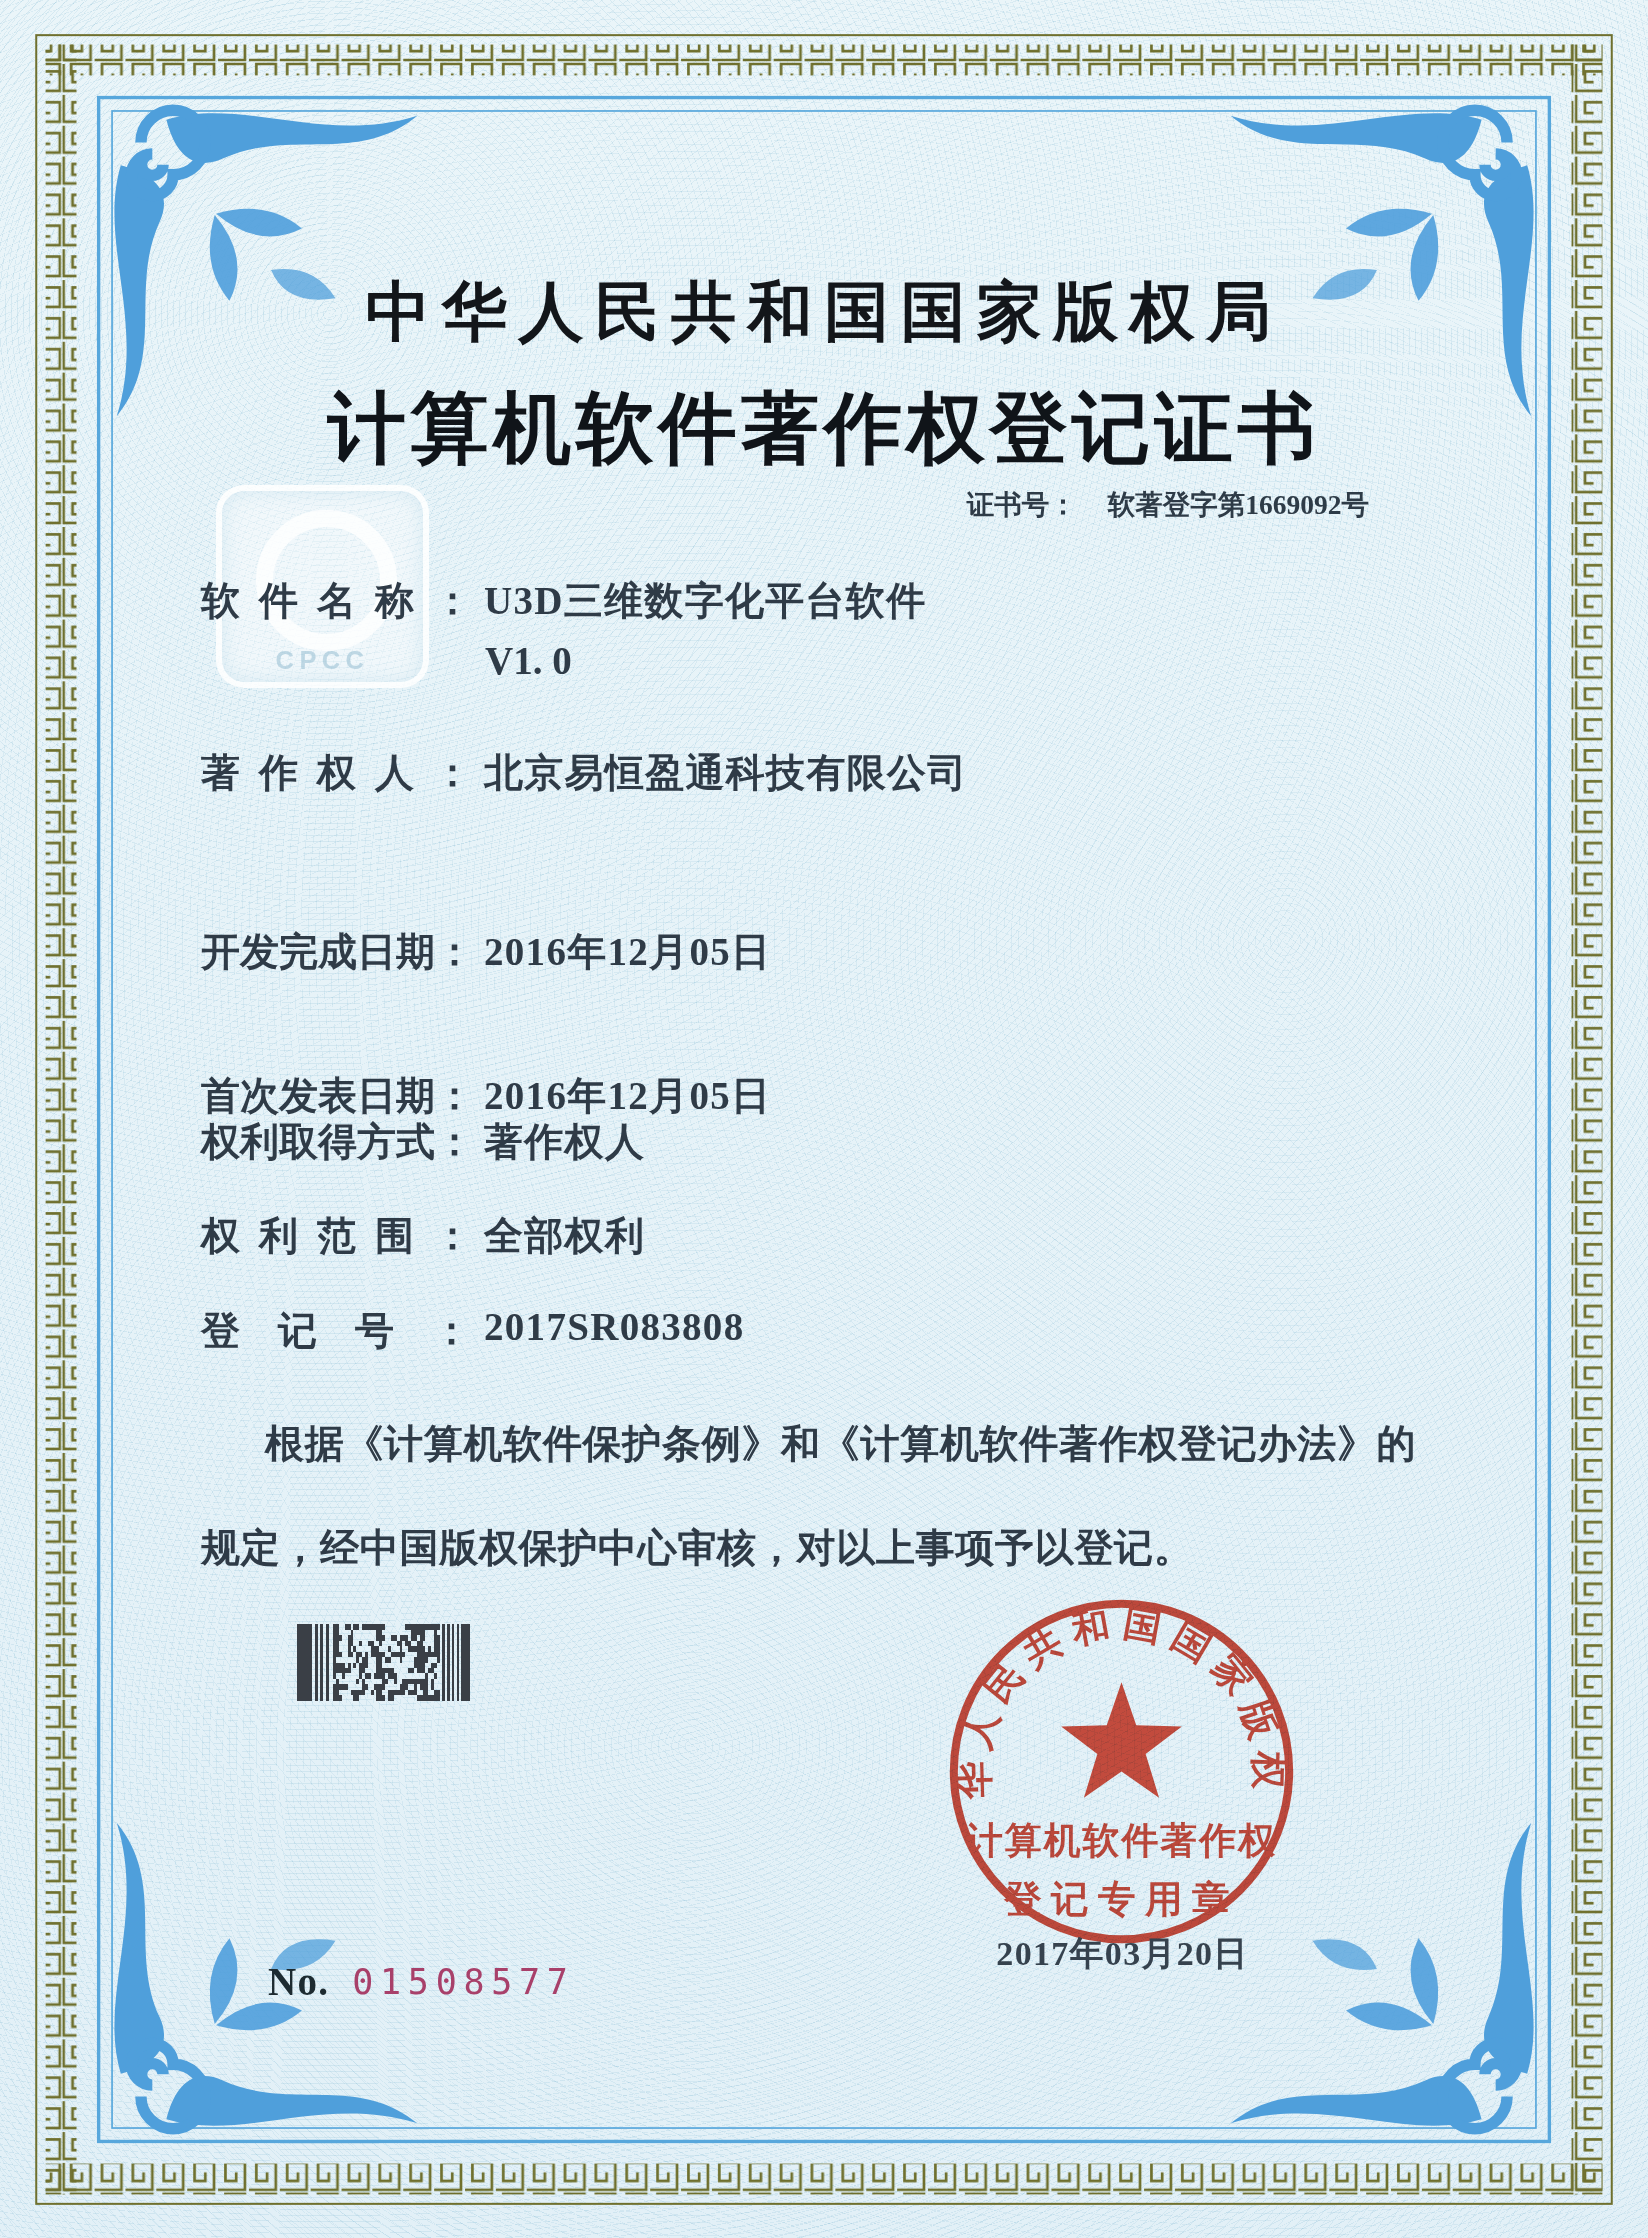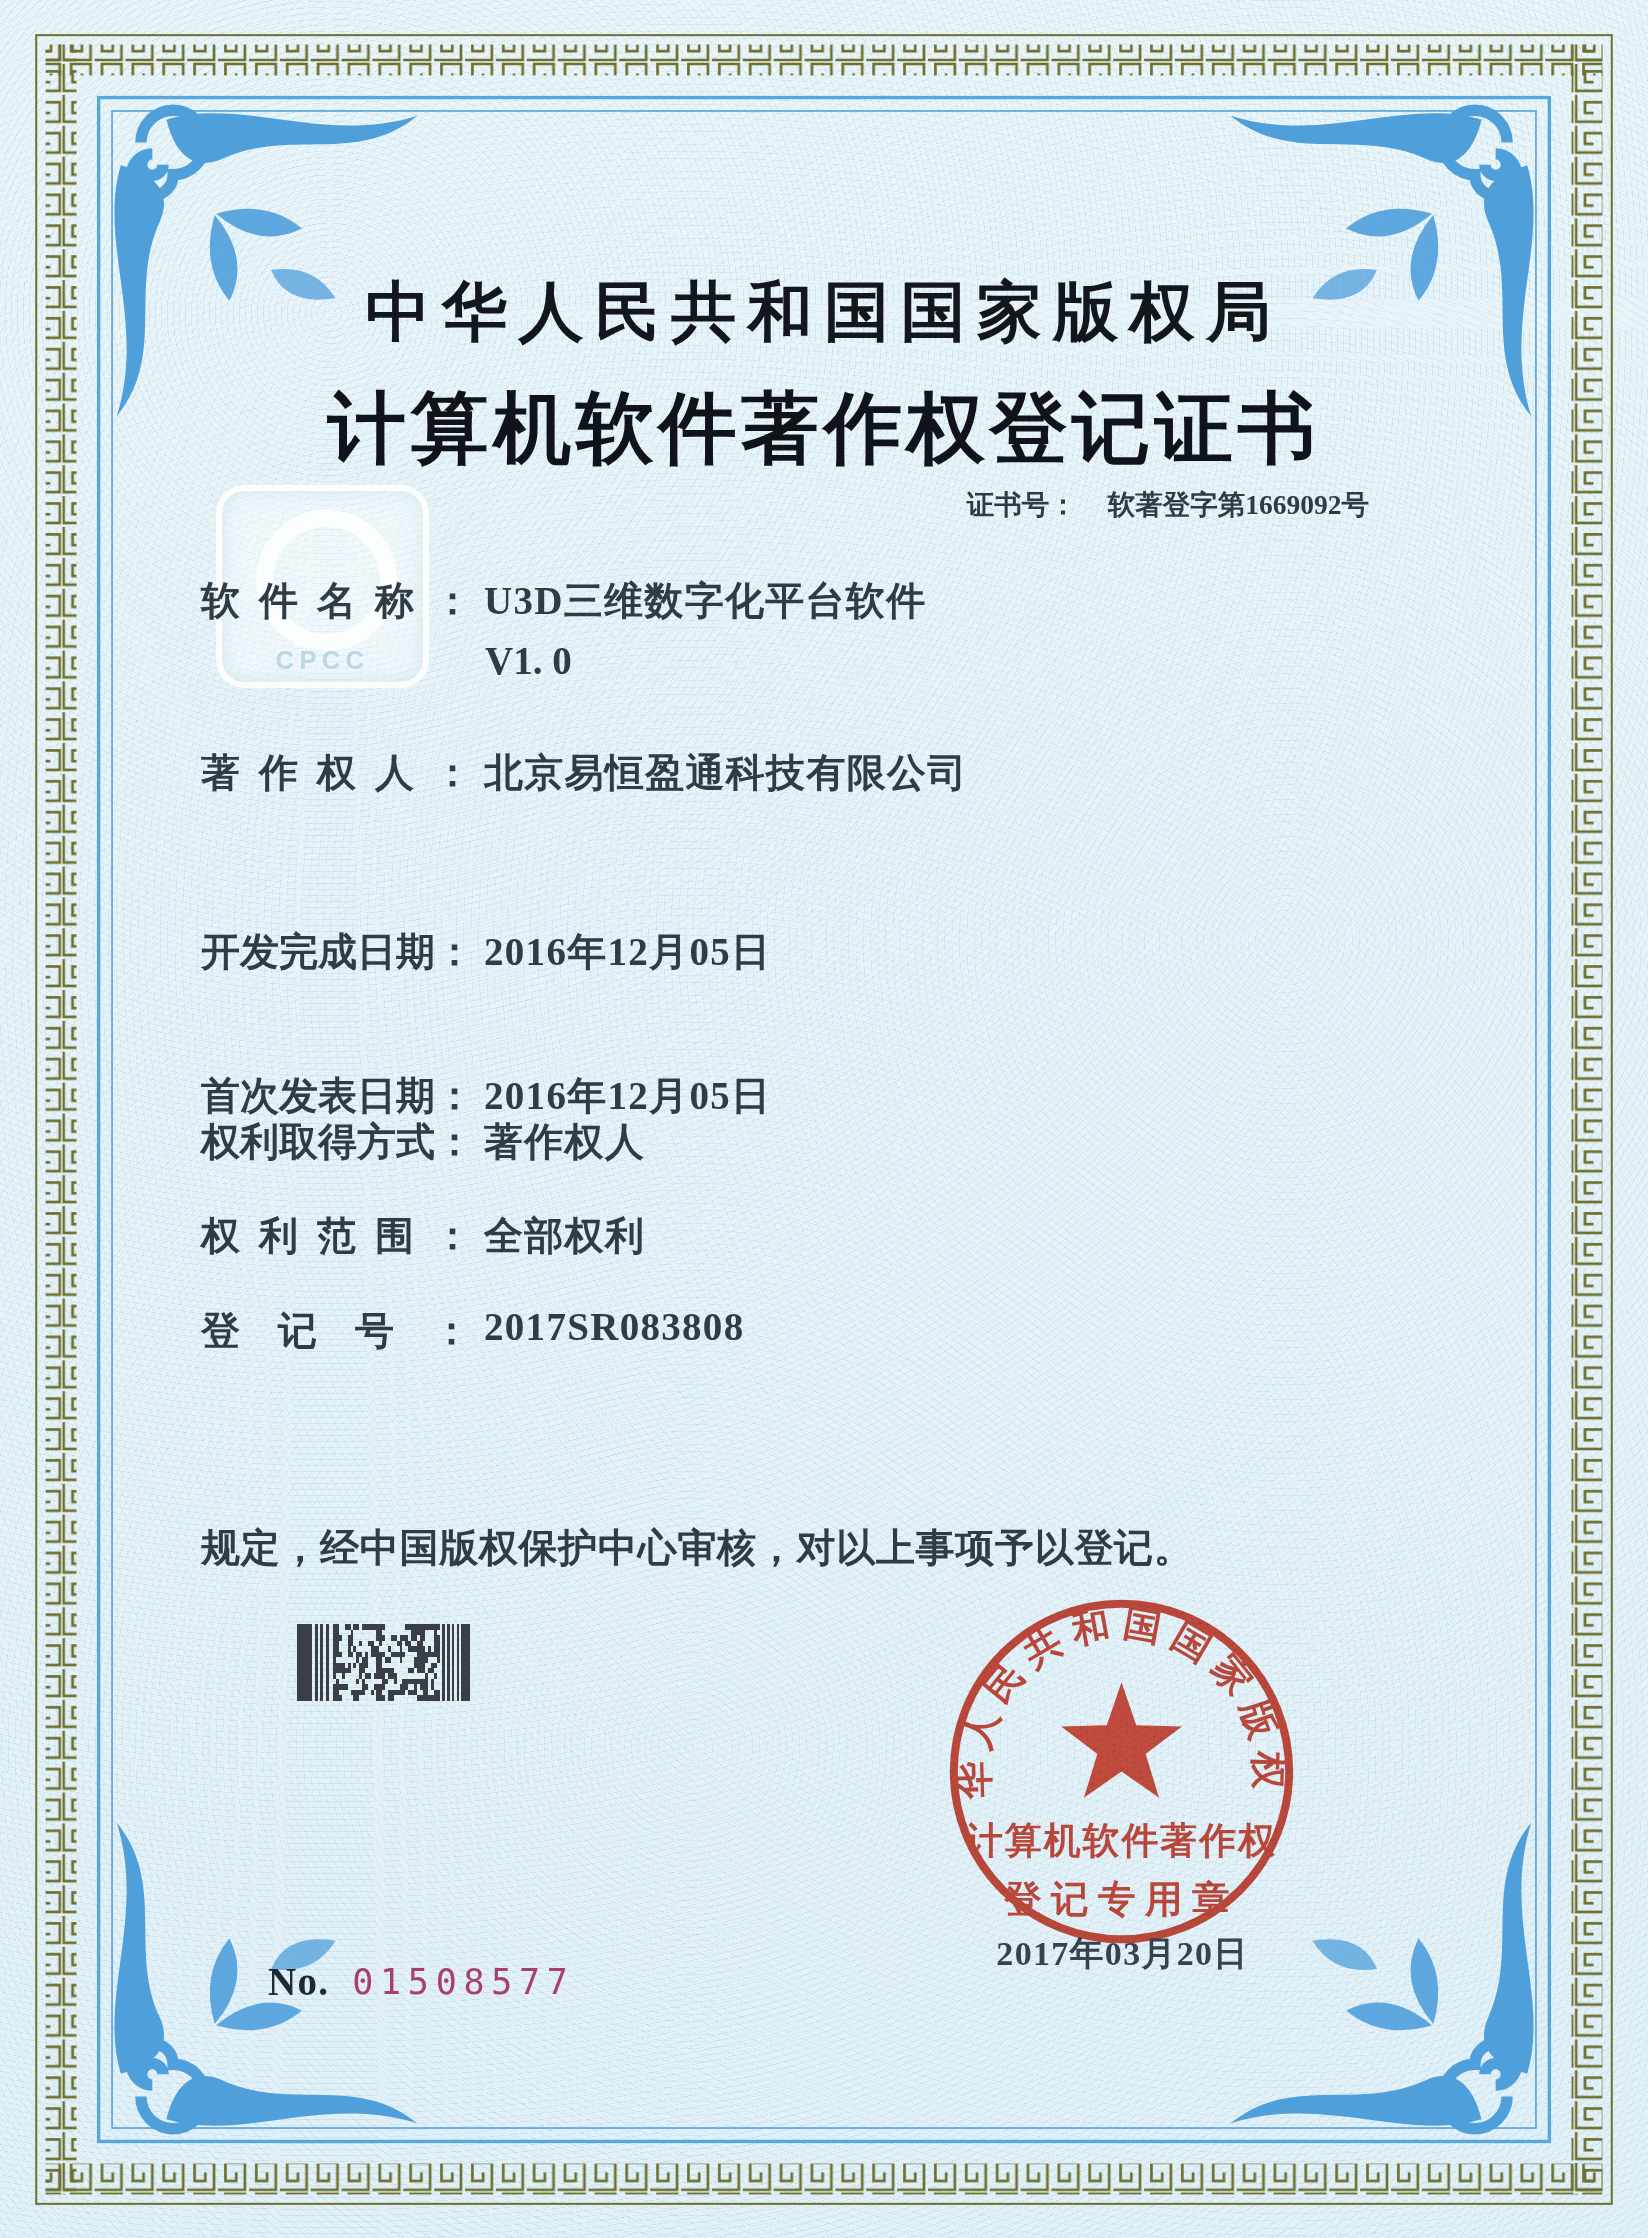--- a/index.html
+++ b/index.html
@@ -124,20 +124,21 @@
   <div class="abs row r5">
     <span class="lab ls4">权利范围：</span>
     <span class="val">全部权利</span>
   </div>
 
   <div class="abs row r6">
     <span class="lab ls3">登记号：</span>
     <span class="val">2017SR083808</span>
   </div>
 
+  <div class="abs para p1">根据《计算机软件保护条例》和《计算机软件著作权登记办法》的</div>
   <div class="abs para p2">规定，经中国版权保护中心审核，对以上事项予以登记。</div>
 
   <svg class="abs barcode" id="barcode" width="173" height="77" shape-rendering="crispEdges" fill="#3a3f46" viewBox="0 0 258 114">
       <rect x="0" y="0" width="22" height="114"></rect>
       <rect x="27" y="0" width="4" height="114"></rect>
       <rect x="35" y="0" width="4" height="114"></rect>
       <rect x="43" y="0" width="5" height="114"></rect>
       <rect x="245" y="0" width="13" height="114"></rect>
       <rect x="238" y="0" width="3.5" height="114"></rect>
       <rect x="231" y="0" width="3.5" height="114"></rect>

